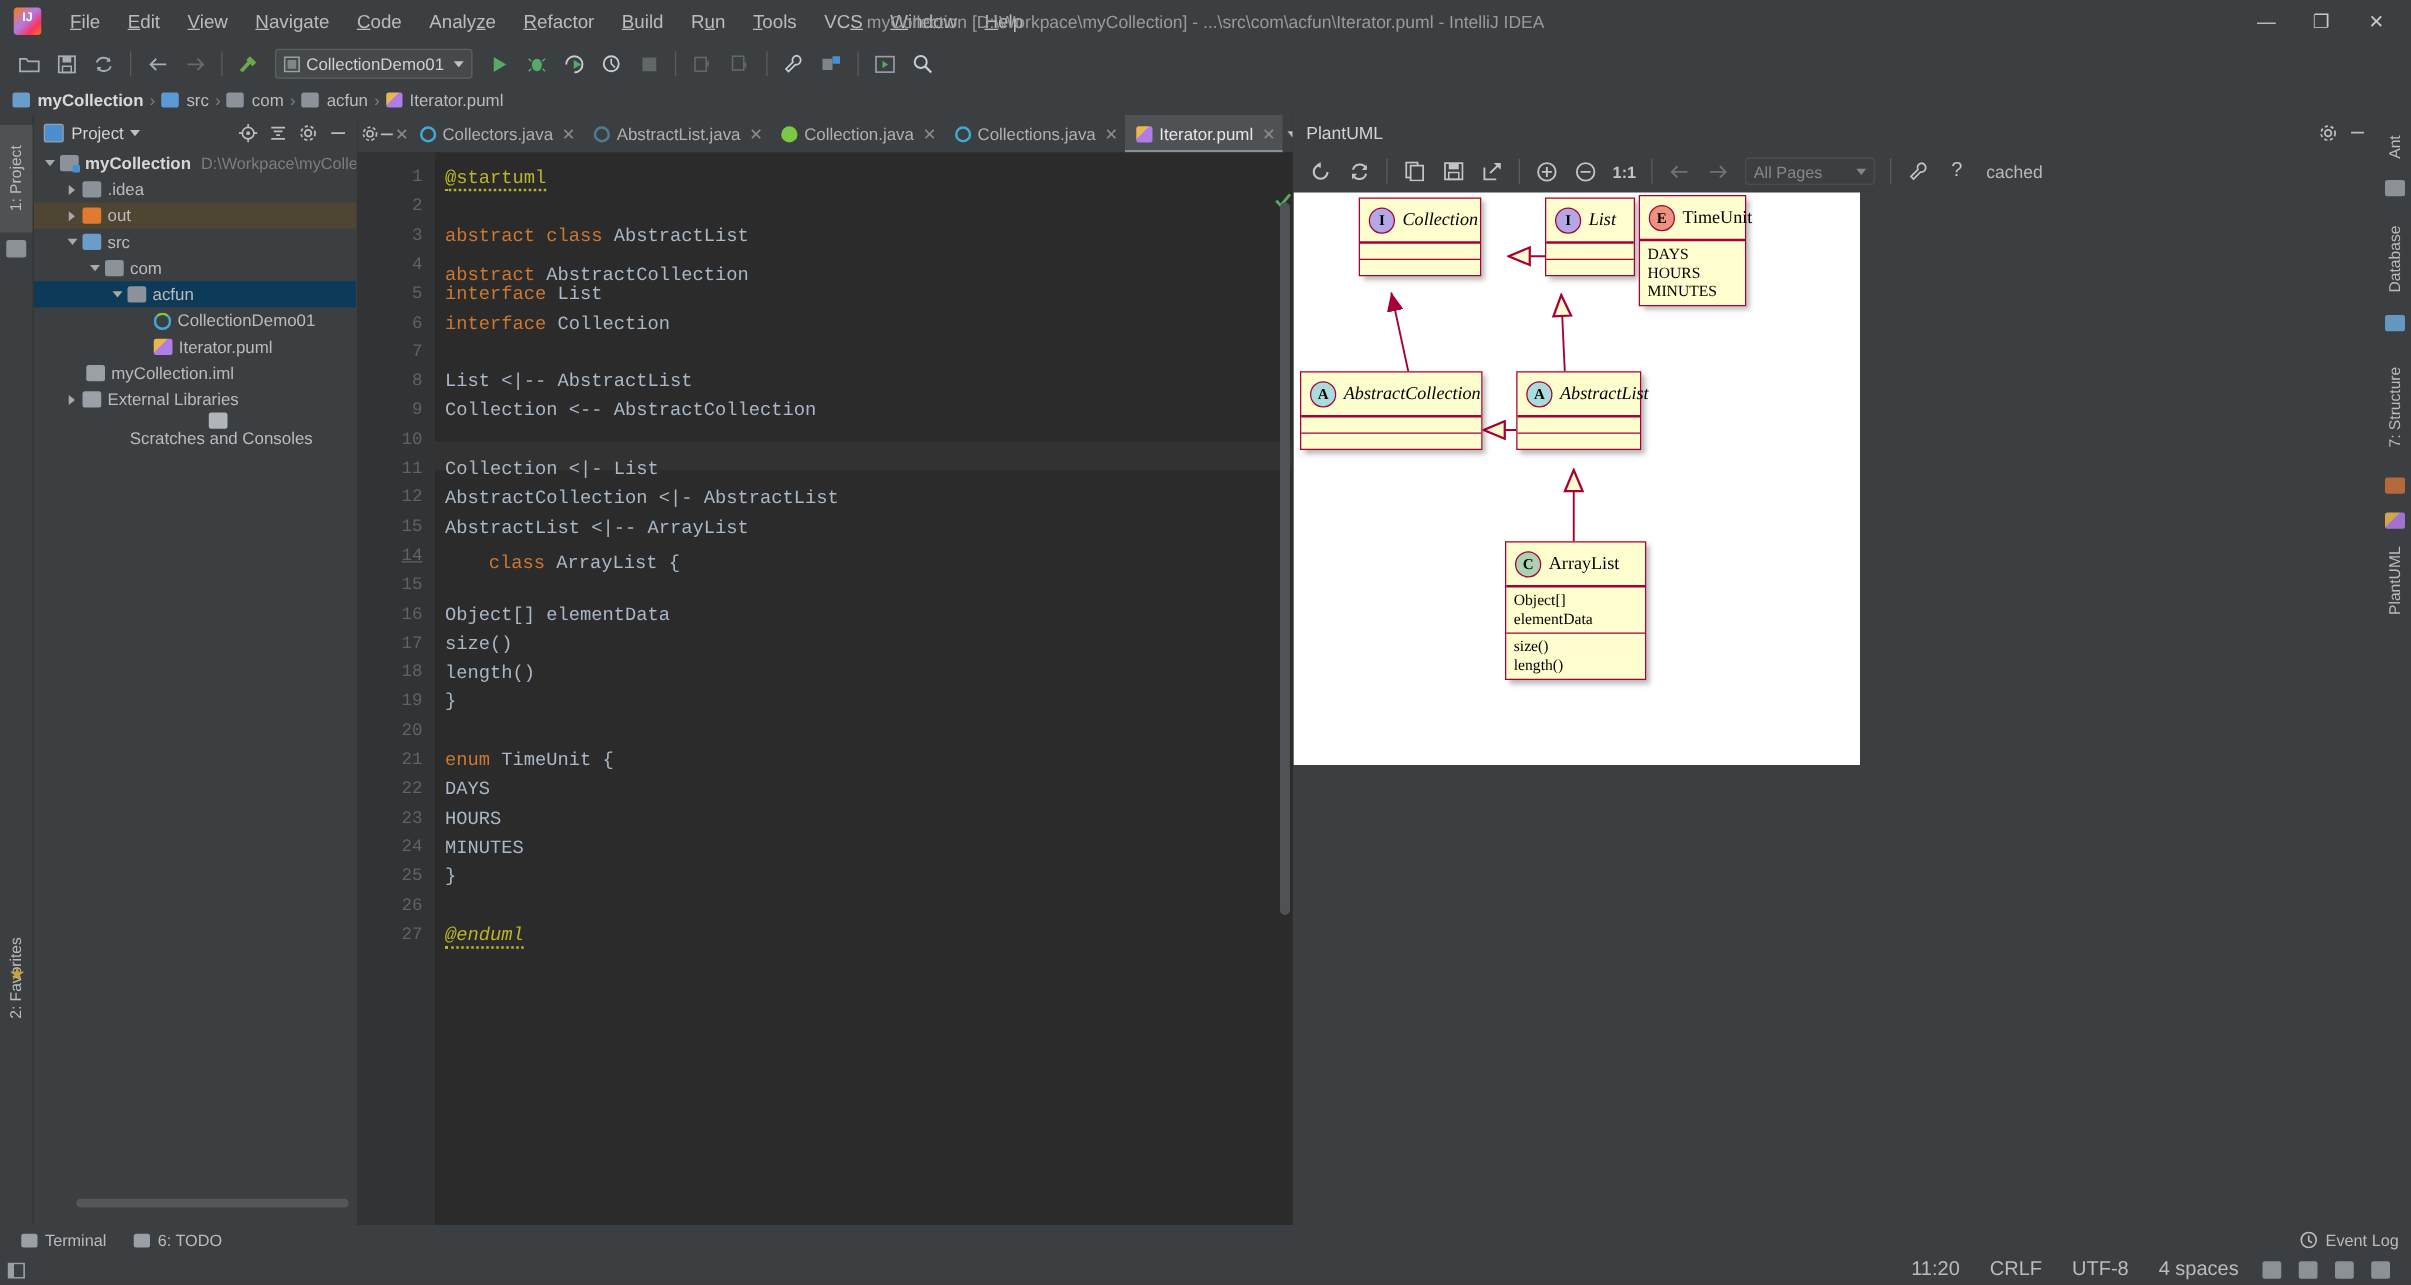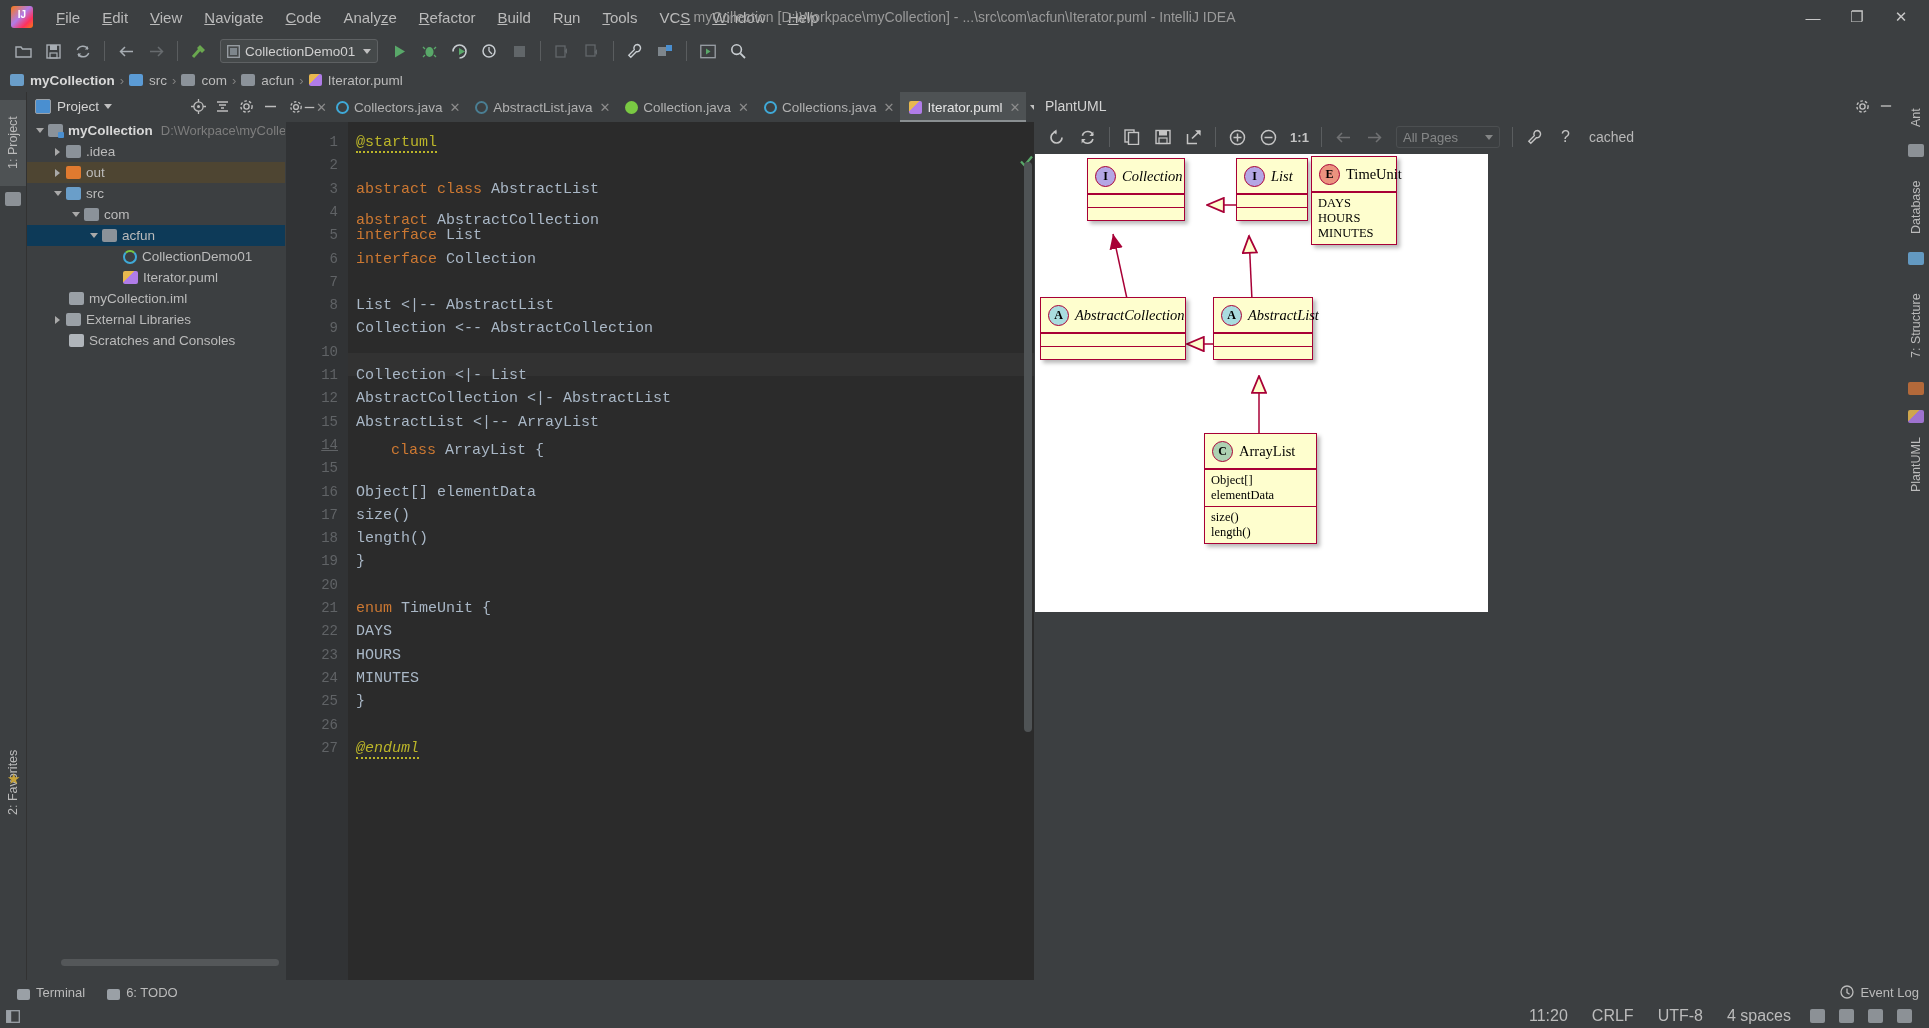--- a/index.html
+++ b/index.html
@@ -155,21 +155,21 @@
   .umlbox .tname{font-size:14.5px;color:#000;font-family:"Liberation Serif",serif;}
   .umlbox .tname.ital{font-style:italic;}
   .hr{height:1.5px;background:#a80036;}
   .umlbox .sect{padding:3px 6px;font-size:12.5px;color:#000;font-family:"Liberation Serif",serif;line-height:15px;}
   .umlbox .sect.empty{height:12px;padding:0;}
   #uml-canvas svg{position:absolute;left:0;top:0;width:453px;height:458px;pointer-events:none;}
 
   
   #bottom-tabs{position:absolute;left:0;top:980px;width:1929px;height:24px;background:#3c3f41;
                display:flex;align-items:center;padding-left:8px;box-sizing:border-box;font-size:13px;}
-  .btab{display:flex;align-items:flex-end;color:#bbbbbb;padding:2px 9px;margin-right:4px;}
+  .btab{display:flex;align-items:center;color:#bbbbbb;padding:2px 9px;margin-right:4px;}
   .btab .bic{width:13px;height:11px;margin-right:6px;background:#9aa0a6;border-radius:2px;}
   #evt-log{margin-left:auto;display:flex;align-items:center;color:#bbbbbb;padding-right:10px;}
 
   #statusbar{position:absolute;left:0;top:1004px;width:1929px;height:24px;background:#3c3f41;
              display:flex;align-items:center;font-size:16px;color:#bbbbbb;}
   #statusbar .sb-left{width:26px;display:flex;justify-content:center;}
   #statusbar .sb-right{margin-left:auto;display:flex;align-items:center;padding-right:10px;}
   .sb-item{margin:0 12px;}
   .sb-icon{width:15px;height:14px;margin:0 7px;background:#9aa0a6;border-radius:2px;opacity:.85;}
 </style>
@@ -462,21 +462,21 @@
       </div>
 
       <div class="tnode" style="padding-left:24px;">
         <span class="tw closed">
             <i></i>
           </span>
         <span class="ticon ic-lib"></span>
         <span class="tlabel">External Libraries</span>
       </div>
 
-      <div class="tnode" style="padding-left:42px;">
+      <div class="tnode" style="padding-left:42px;flex-direction:column;">
         <span class="ticon ic-scratch"></span>
         <span class="tlabel">Scratches and Consoles</span>
       </div>
     </div>
 
     <div id="proj-hscroll"></div>
   </div>
 
   <div id="editor-area">
 

